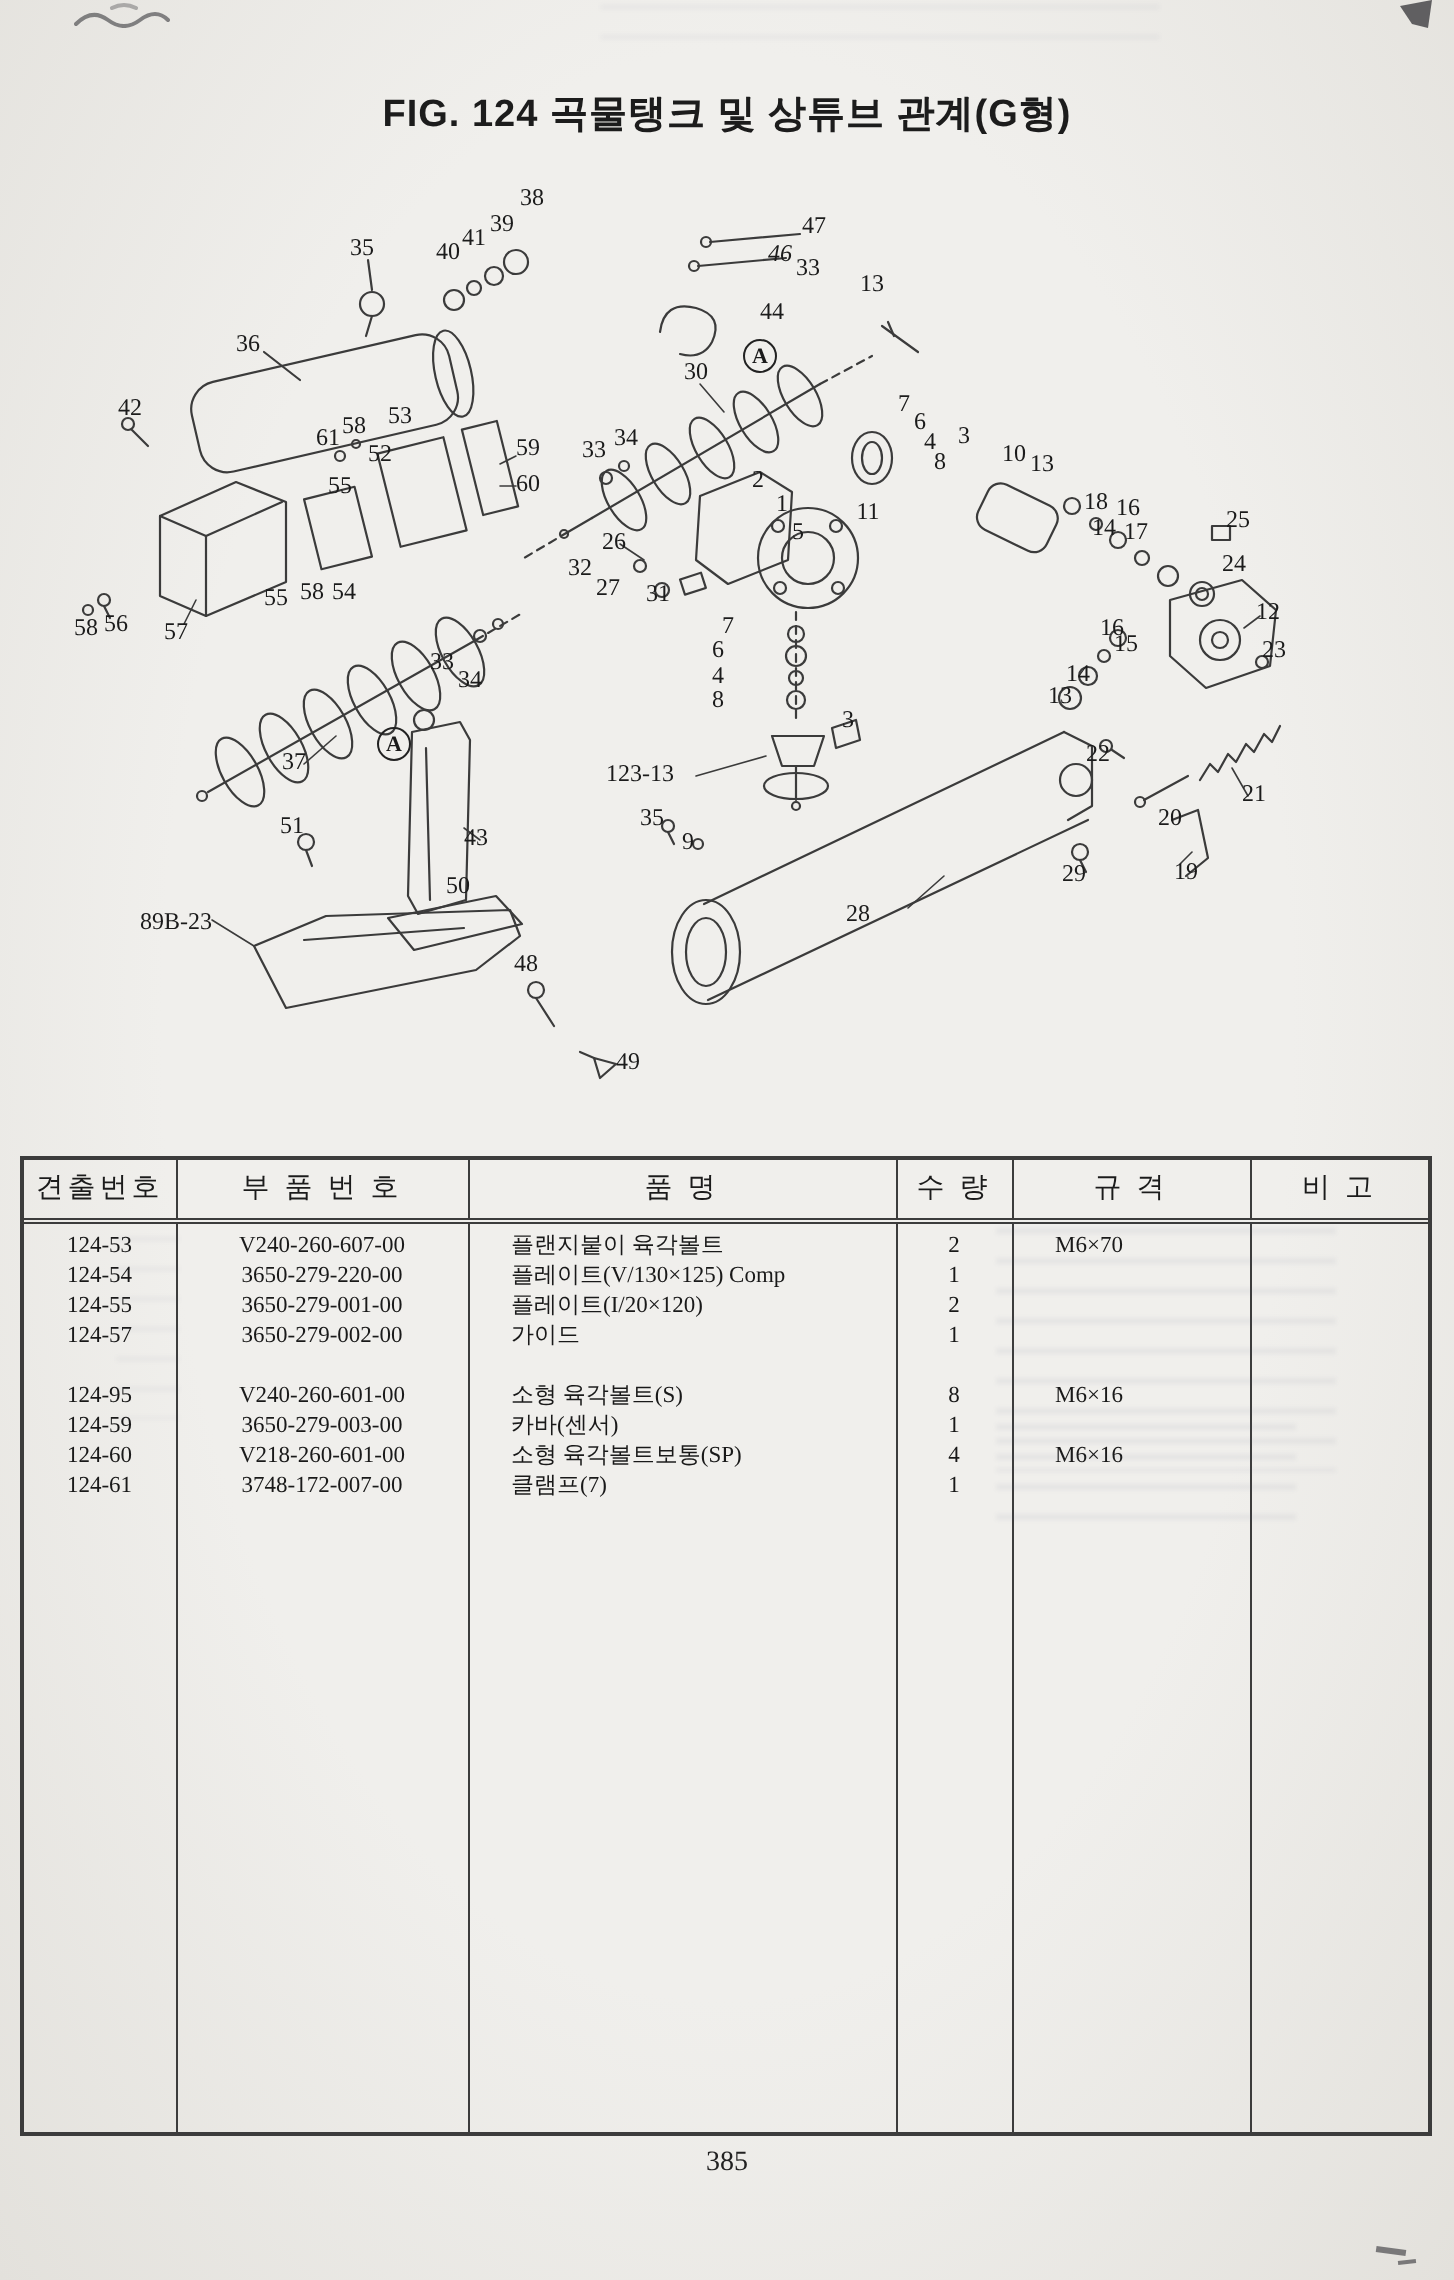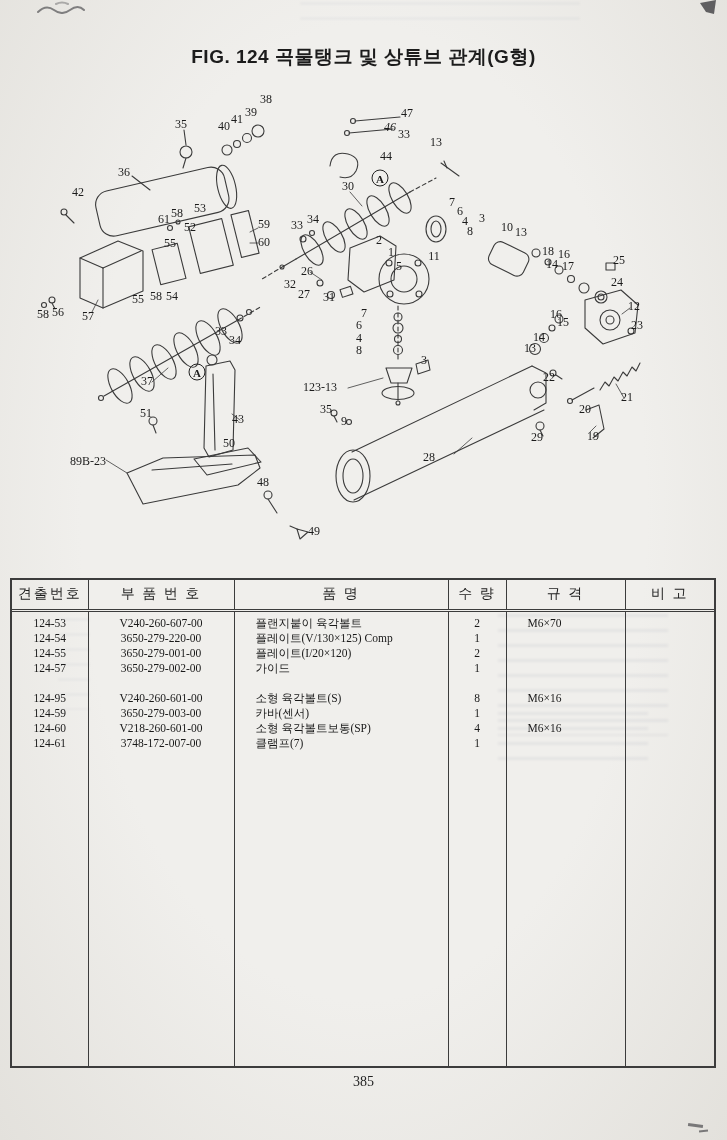--- a/index.html
+++ b/index.html
@@ -287,21 +287,21 @@
       <span class="callout" style="left: 237px; top: 119px;">41</span>
       <span class="callout" style="left: 251px; top: 112px;">39</span>
       <span class="callout" style="left: 266px; top: 99px;">38</span>
       <span class="callout" style="left: 407px; top: 113px;">47</span>
       <span class="callout" style="left: 390px; top: 127px; font-style: italic;">46</span>
       <span class="callout" style="left: 404px; top: 134px;">33</span>
       <span class="callout" style="left: 386px; top: 156px;">44</span>
       <span class="callout" style="left: 436px; top: 142px;">13</span>
       <span class="callout" style="left: 124px; top: 172px;">36</span>
       <span class="callout" style="left: 348px; top: 186px;">30</span>
-      <span class="callout" style="left: 65px; top: 192px; margin-left: 13px;">42</span>
+      <span class="callout" style="left: 65px; top: 204px;">42</span>
       <span class="callout" style="left: 164px; top: 219px;">61</span>
       <span class="callout" style="left: 177px; top: 213px;">58</span>
       <span class="callout" style="left: 200px; top: 208px;">53</span>
       <span class="callout" style="left: 190px; top: 227px;">52</span>
       <span class="callout" style="left: 170px; top: 243px;">55</span>
       <span class="callout" style="left: 264px; top: 224px;">59</span>
       <span class="callout" style="left: 264px; top: 242px;">60</span>
       <span class="callout" style="left: 297px; top: 225px;">33</span>
       <span class="callout" style="left: 313px; top: 219px;">34</span>
       <span class="callout" style="left: 307px; top: 271px;">26</span>

